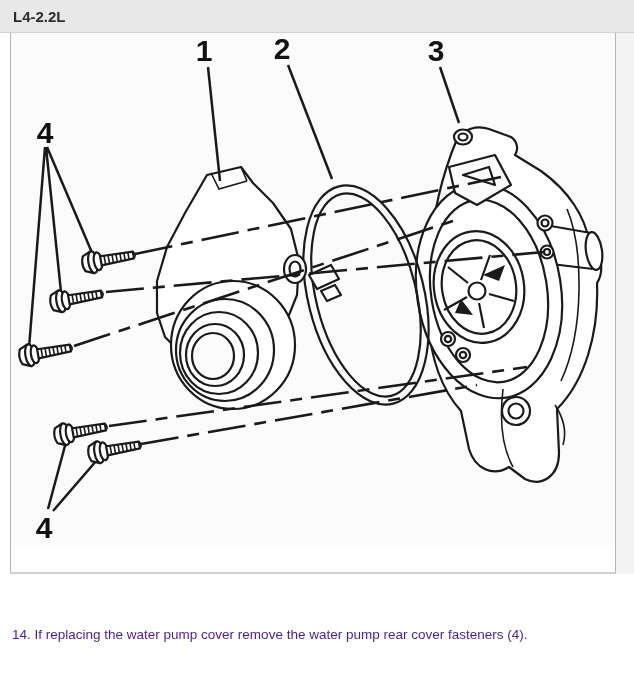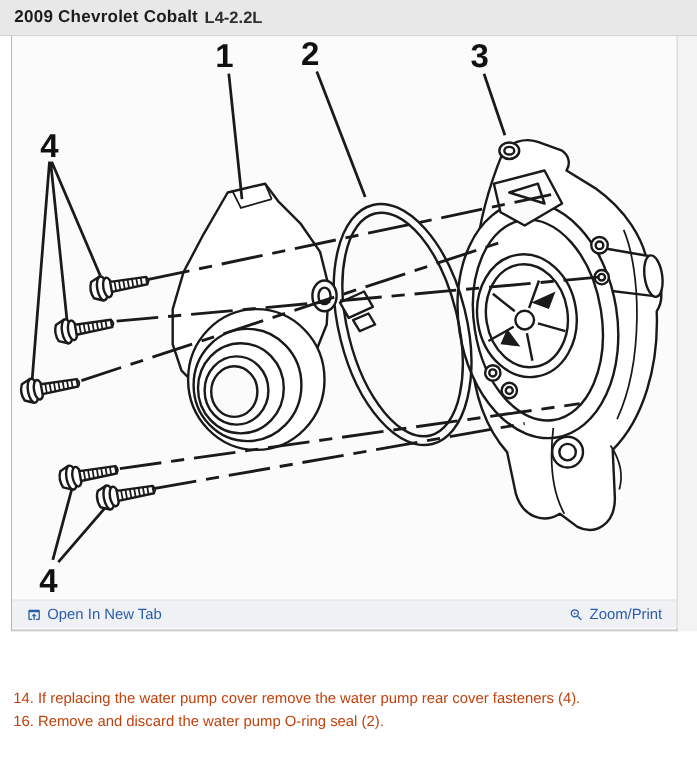--- a/index.html
+++ b/index.html
@@ -31,36 +31,35 @@
     display:flex;align-items:center;justify-content:space-between;padding:0 13px;
   }
   .footer-link{
     display:flex;align-items:center;gap:5px;color:#2a5ca8;font-size:13.5px;
     text-decoration:none;cursor:pointer;line-height:1;
   }
   .footer-link svg{display:block;}
   
   .instructions{
     list-style:none;margin:50px 0 0 0;padding:0 10px 0 12px;
-    font-size:13.5px;color:#c2410c;line-height:21px;
+    font-size:13.5px;color:#4c1d95;line-height:21px;
   }
   
   .ln{stroke:#1a1a1a;fill:none;stroke-width:2.2;stroke-linejoin:round;}
   .fw{stroke:#1a1a1a;fill:#ffffff;stroke-width:2.2;stroke-linejoin:round;}
   .fb{stroke:#1a1a1a;fill:#fbfbfb;stroke-width:2.2;stroke-linejoin:round;}
   .thin{stroke:#1a1a1a;fill:none;stroke-width:1.6;}
   .callout-line{stroke:#1a1a1a;stroke-width:2.5;fill:none;}
   .leader{stroke:#1a1a1a;stroke-width:2.6;fill:none;stroke-dasharray:38 9 12 9;}
   .callout-num{font-family:"Liberation Sans",sans-serif;font-weight:bold;font-size:30px;fill:#111111;}
 </style>
 </head>
 <body>
 
 <header class="app-header">
-  <span class="vehicle-title">2009 Chevrolet Cobalt</span>
   <span class="engine-title">L4-2.2L</span>
 </header>
 
 <div class="viewer-row">
   <div class="spacer-left"></div>
 
   <div class="panel">
     <div class="diagram-area">
       <svg width="604" height="512" viewBox="0 0 604 512" xmlns="http://www.w3.org/2000/svg">
         <defs>
@@ -168,40 +167,20 @@
         </g>
 
         <text class="callout-num" text-anchor="middle" x="193" y="28">1</text>
         <text class="callout-num" text-anchor="middle" x="271" y="26">2</text>
         <text class="callout-num" text-anchor="middle" x="425" y="28">3</text>
         <text class="callout-num" text-anchor="middle" x="34" y="110">4</text>
         <text class="callout-num" text-anchor="middle" x="33" y="505">4</text>
       </svg>
     </div>
 
-    <div class="viewer-footer">
-      <a class="footer-link">
-        <span>
-          <svg width="14" height="14" viewBox="0 0 24 24" fill="#2a5ca8">
-            <path d="M19 4H5c-1.1 0-2 .9-2 2v12c0 1.1.9 2 2 2h4v-2H5V8h14v10h-4v2h4c1.1 0 2-.9 2-2V6c0-1.1-.9-2-2-2zm-7 6l-4 4h3v6h2v-6h3l-4-4z"></path>
-          </svg>
-        </span>
-        <span>Open In New Tab</span>
-      </a>
-      <a class="footer-link">
-        <span>
-          <svg width="14" height="14" viewBox="0 0 24 24" fill="#2a5ca8">
-            <path d="M15.5 14h-.79l-.28-.27A6.47 6.47 0 0 0 16 9.5 6.5 6.5 0 1 0 9.5 16c1.61 0 3.09-.59 4.23-1.57l.27.28v.79l5 4.99L20.49 19l-4.99-5zm-6 0C7.01 14 5 11.99 5 9.5S7.01 5 9.5 5 14 7.01 14 9.5 11.99 14 9.5 14z"></path>
-            <path d="M12 10h-2v2H9v-2H7V9h2V7h1v2h2v1z"></path>
-          </svg>
-        </span>
-        <span>Zoom/Print</span>
-      </a>
-    </div>
   </div>
 
   <div class="spacer-right"></div>
 </div>
 
 <ul class="instructions">
   <li>14. If replacing the water pump cover remove the water pump rear cover fasteners (4).</li>
-  <li>16. Remove and discard the water pump O-ring seal (2).</li>
 </ul>
 
 </body></html>

